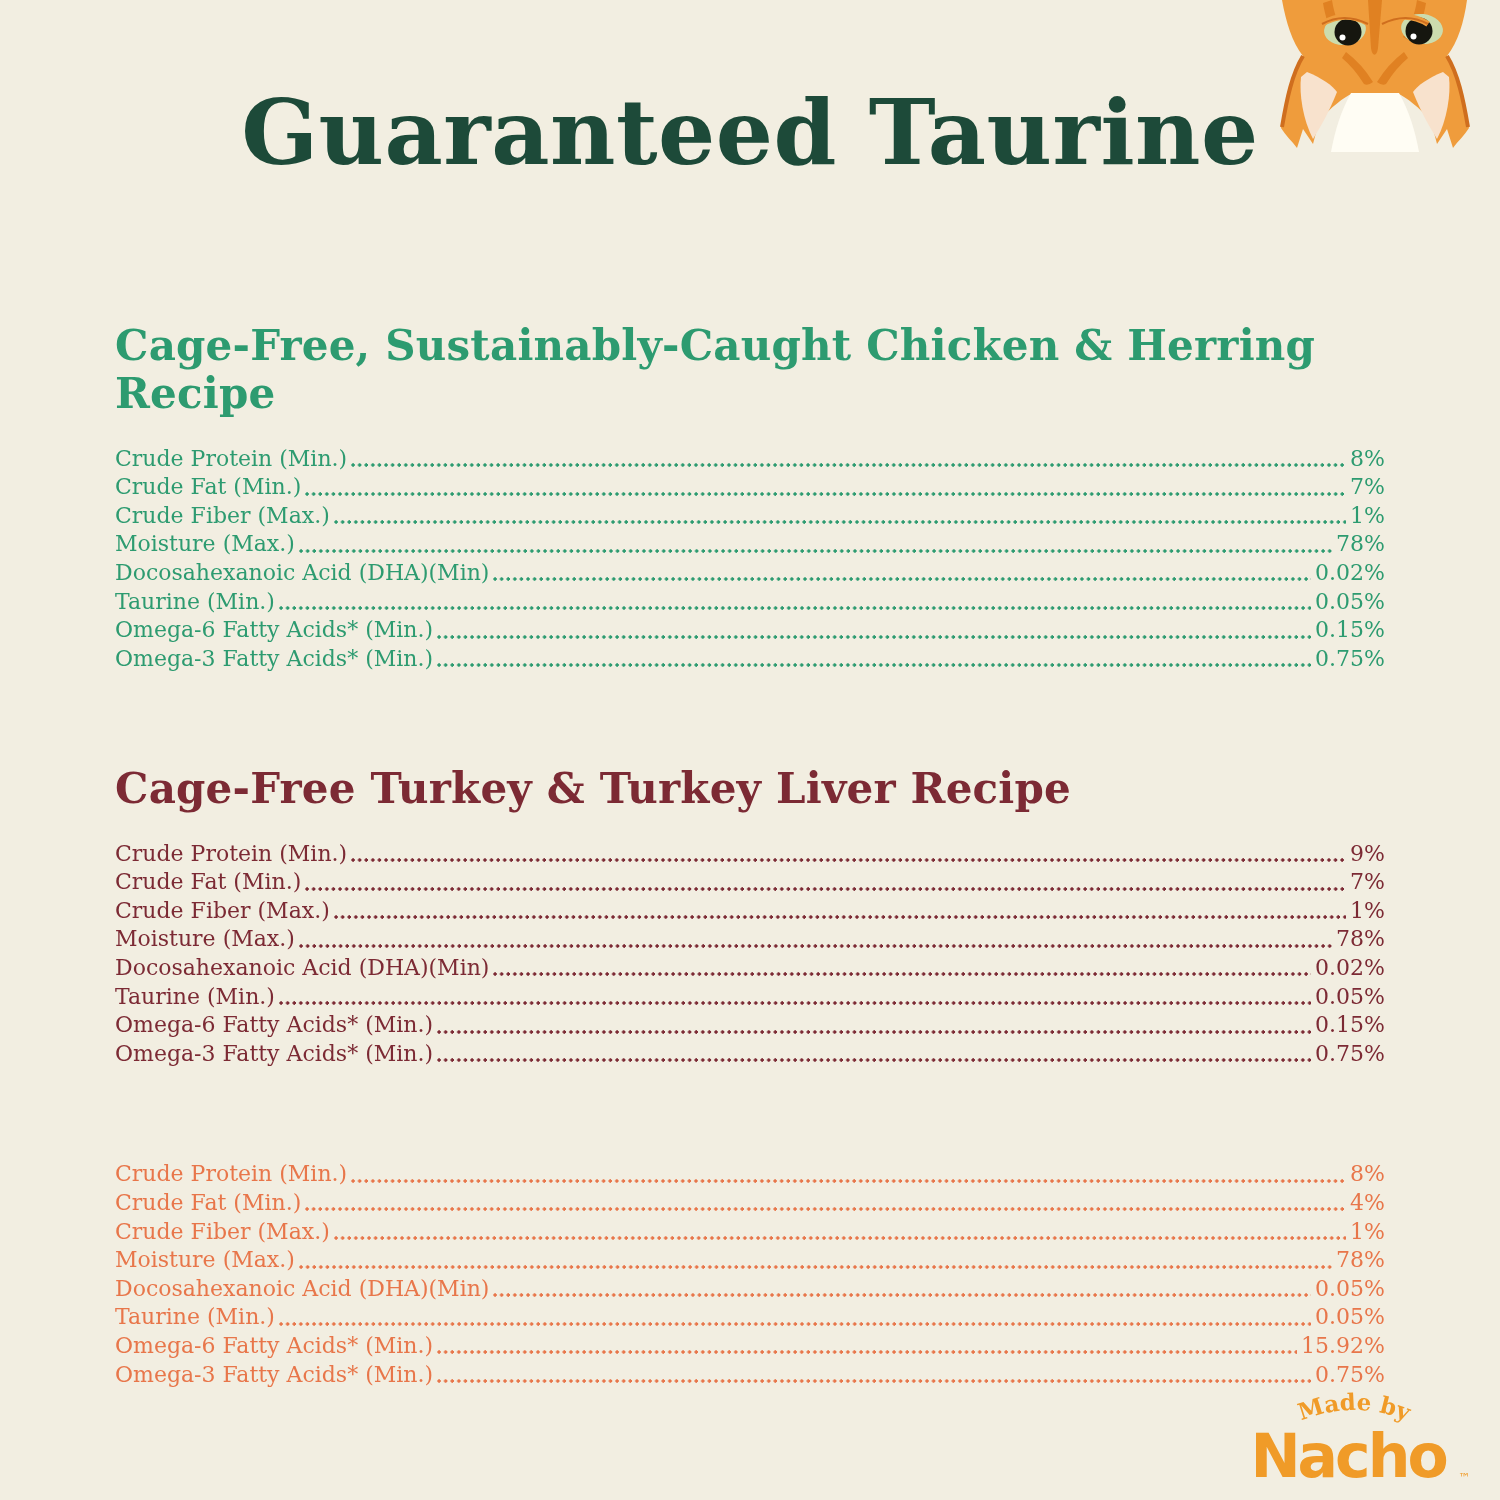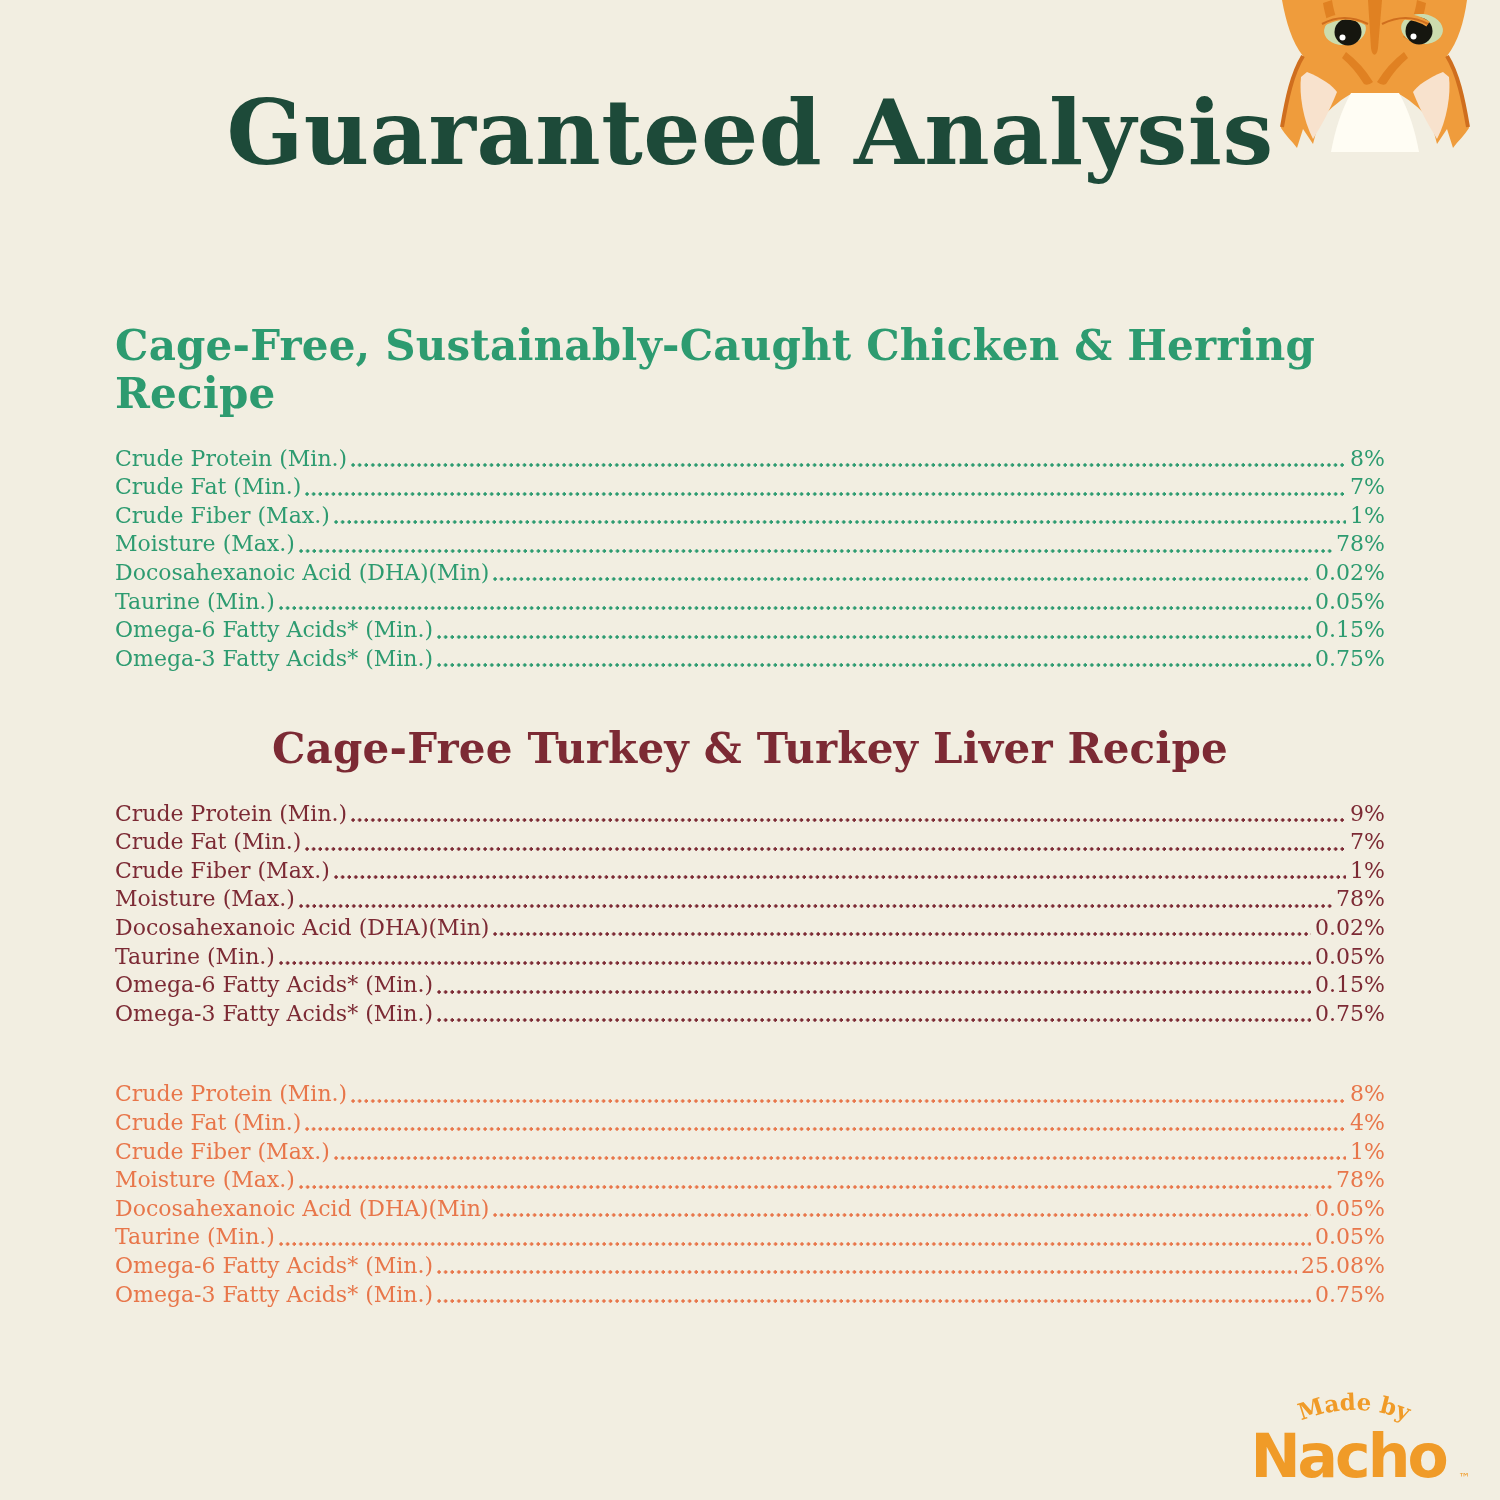--- a/index.html
+++ b/index.html
@@ -37,21 +37,21 @@
     height: 152px;
   }
 
   .content {
     position: absolute;
     left: 115px;
     top: 322px;
     width: 1270px;
   }
 
-  .section + .section { margin-top: 52px; text-align: center; }
+  .section + .section { margin-top: 92px; }
 
   .section h2 {
     margin: 0 0 26px 0;
     font-size: 42px;
     font-weight: 700;
     line-height: 1.15;
     letter-spacing: 0.2px;
   }
 
   .row {
@@ -82,21 +82,21 @@
     position: absolute;
     left: 1236px;
     top: 1383px;
     width: 240px;
     height: 105px;
   }
 </style>
 </head>
 <body>
 
-<h1 class="page-title" style="color: rgb(29, 74, 57);">Guaranteed Analysis</h1>
+<h1 class="page-title" style="color: rgb(29, 74, 57);">Guaranteed Taurine</h1>
 
 <div class="cat-wrap">
   <svg width="198" height="152" viewBox="0 0 198 152" xmlns="http://www.w3.org/2000/svg">
 
     <path d="M 6 0 L 191 0
              C 188 22 182 42 171 56
              C 181 74 188 98 193 128
              C 188 136 182 141 177 148
              L 171 129 L 161 144 L 155 121
              C 143 107 131 98 121 93
@@ -252,21 +252,21 @@
       <span class="value">0.05%</span>
     </div>
     <div class="row">
       <span class="label">Taurine (Min.)</span>
       <span class="dots"></span>
       <span class="value">0.05%</span>
     </div>
     <div class="row">
       <span class="label">Omega-6 Fatty Acids* (Min.)</span>
       <span class="dots"></span>
-      <span class="value">25.08%</span>
+      <span class="value">15.92%</span>
     </div>
     <div class="row">
       <span class="label">Omega-3 Fatty Acids* (Min.)</span>
       <span class="dots"></span>
       <span class="value">0.75%</span>
     </div>
   </div>
 
 </div>
 

